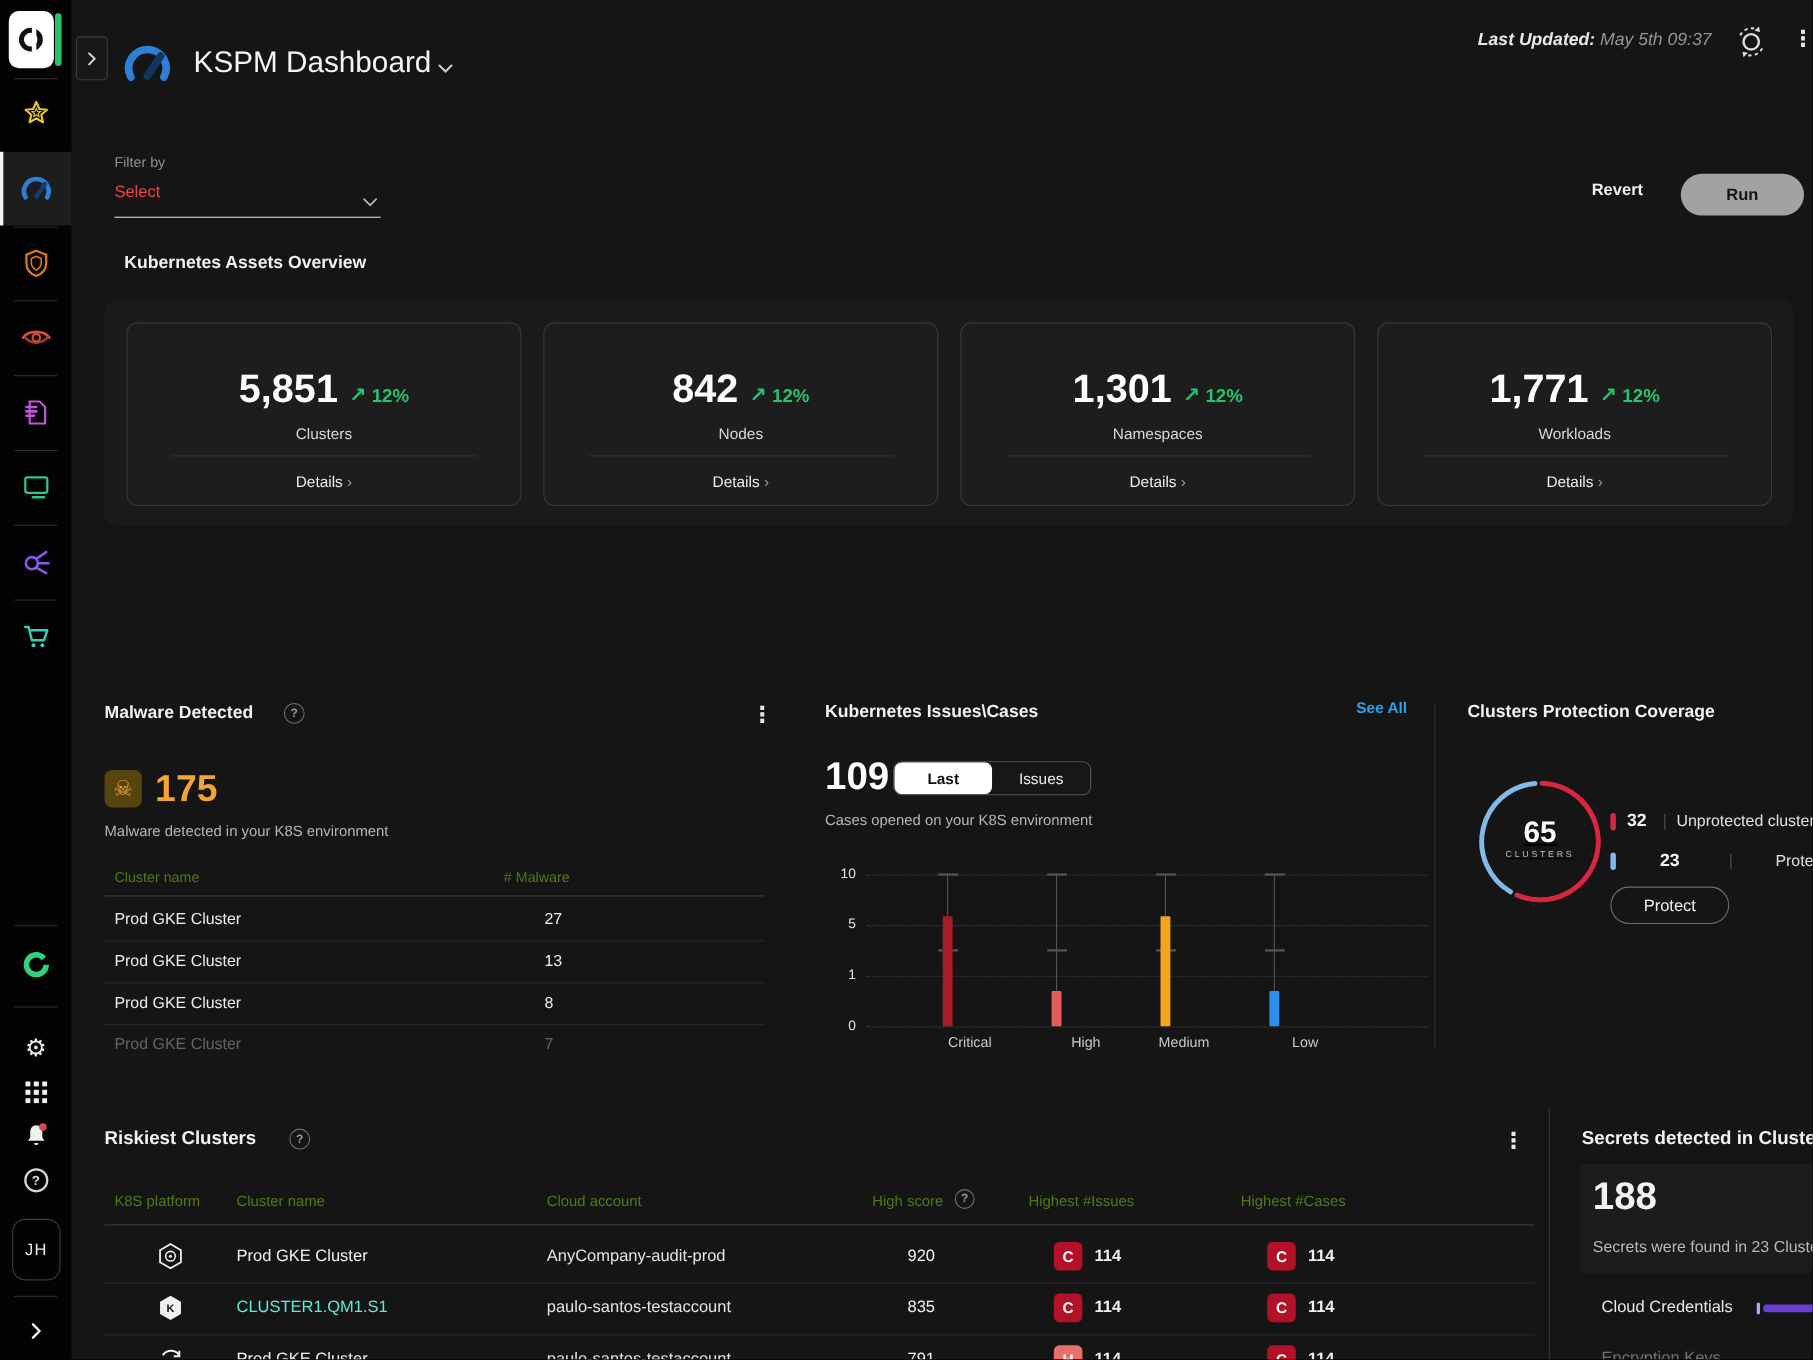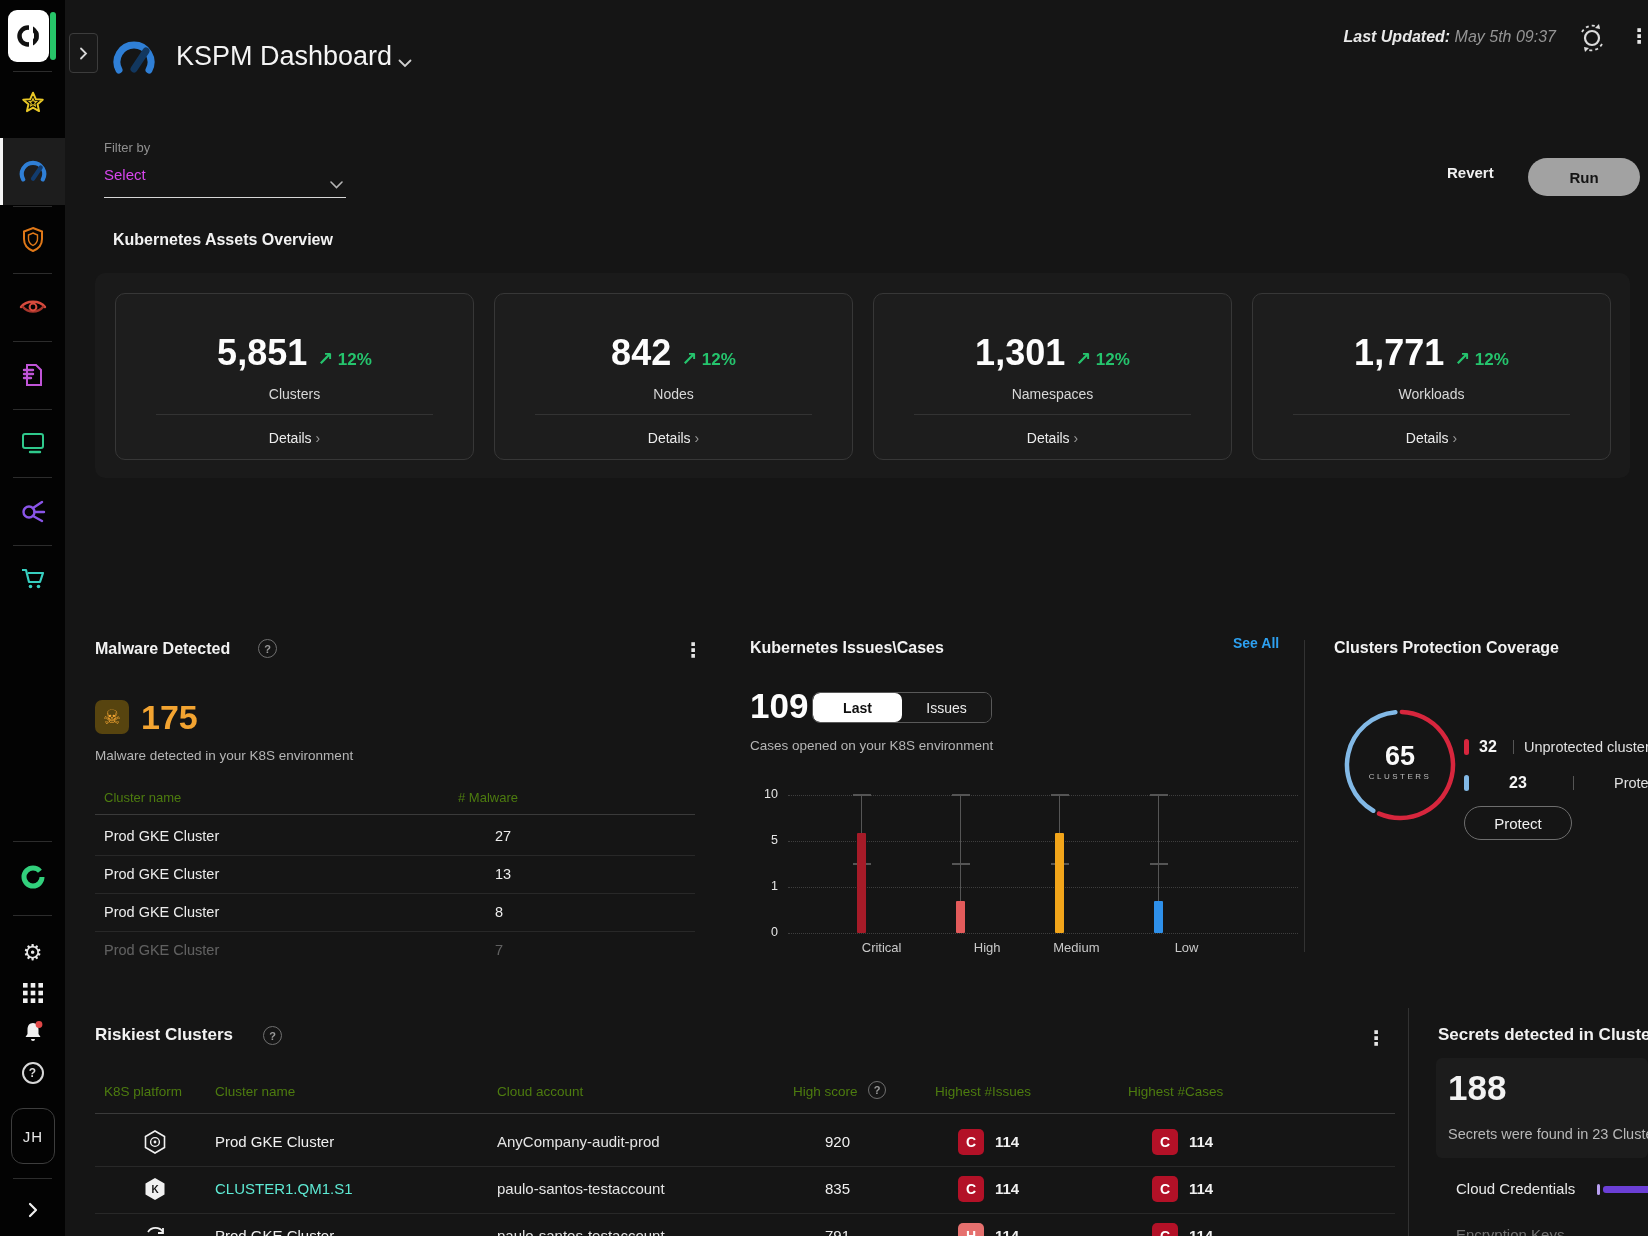--- a/index.html
+++ b/index.html
@@ -23,21 +23,21 @@
   
   .collapse-btn { left:69px; top:33px; width:29px; height:40px; background:#181818; border:1px solid #3c3c3c; border-radius:4px; display:flex; align-items:center; justify-content:center; cursor:pointer; }
   #page-title { left:176px; top:41px; font-size:27px; font-weight:500; color:#f4f4f4; }
   .last-updated { right:92px; top:28px; font-size:16px; font-style:italic; color:#e9e9e9; font-weight:bold; }
   .last-updated .val { font-weight:normal; color:#949494; }
   .icon-btn { color:#e0e0e0; cursor:pointer; }
   .kebab { color:#e6e6e6; font-size:20px; font-weight:bold; line-height:1; cursor:pointer; letter-spacing:0; }
 
   
   .filter-label { left:104px; top:140px; font-size:13px; color:#8f8f8f; }
-  .filter-value { left:104px; top:166px; font-size:15px; color:#d946ef; }
+  .filter-value { left:104px; top:166px; font-size:15px; color:#ef4444; }
   .filter-underline { left:104px; top:197px; width:242px; height:1px; background:#d6d6d6; }
   .revert-btn { left:1447px; top:164px; font-size:15px; font-weight:bold; color:#f0f0f0; cursor:pointer; }
   .run-btn { left:1528px; top:158px; width:112px; height:38px; background:#a2a2a2; border-radius:19px; color:#141414; font-size:15px; font-weight:bold; display:flex; align-items:center; justify-content:center; cursor:pointer; }
 
   
   .section-h { font-size:16px; font-weight:bold; color:#f2f2f2; }
   #assets-panel { left:95px; top:273px; width:1535px; height:205px; background:#1a1a1a; border-radius:10px; }
   .asset-card { position:absolute; top:20px; width:359px; height:167px; background:#1d1d1d; border:1px solid #373737; border-radius:10px; cursor:default; }
   .card-num-row { position:absolute; top:38px; left:0; width:100%; display:flex; align-items:baseline; justify-content:center; gap:10px; }
   .card-num { font-size:36px; font-weight:bold; color:#fdfdfd; }
@@ -73,21 +73,21 @@
   .wcap { position:absolute; width:18px; height:2px; background:#555; }
   .cbar { position:absolute; width:9px; border-radius:1px; }
   .vdiv { width:1px; background:#323232; }
 
   .legend-row { position:absolute; display:flex; align-items:center; gap:10px; }
   .legend-pill { width:5px; height:16px; border-radius:3px; }
   .legend-num { font-size:16px; font-weight:bold; color:#f5f5f5; width:24px; }
   .legend-sep { width:1px; height:14px; background:#555; }
   .legend-label { font-size:14.5px; color:#e0e0e0; }
   .protect-btn { left:1464px; top:806px; width:108px; height:34px; border:1.5px solid #6e6e6e; border-radius:17px; color:#f0f0f0; font-size:15px; display:flex; align-items:center; justify-content:center; cursor:pointer; }
-  .donut-center { left:1338px; top:742px; width:124px; text-align:center; }
+  .donut-center { left:1338px; top:742px; width:124px; text-align:center;text-decoration:underline; }
   .donut-total { font-size:27px; font-weight:bold; color:#fafafa; line-height:1.1; }
   .donut-unit { font-size:8px; letter-spacing:2.5px; color:#bdbdbd; }
 
   
   .sev { width:26px; height:26px; border-radius:5px; color:#fff; font-weight:bold; font-size:14px; display:flex; align-items:center; justify-content:center; }
   .risk-row-sep { left:95px; width:1300px; }
   .platform-ic { color:#f0f0f0; }
   .secrets-tile { left:1436px; top:1058px; width:212px; height:100px; background:#1c1c1c; border-radius:6px; }
   .sbar { position:absolute; height:7px; border-radius:3px; background:#6b3fd6; }
   .sbar-cap { position:absolute; width:3px; height:11px; border-radius:2px; background:#b9a0f2; }

